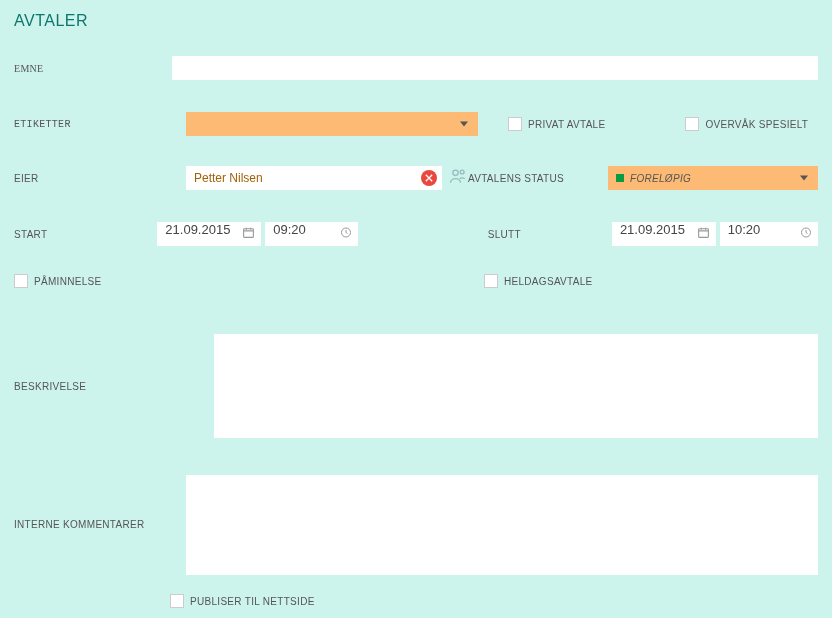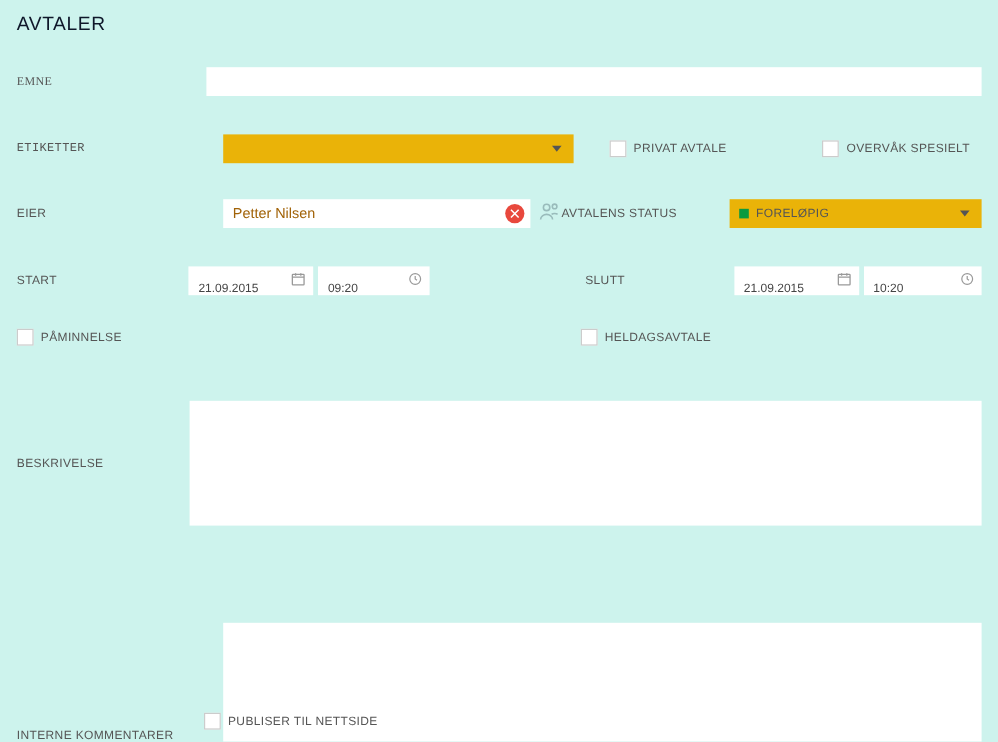--- a/index.html
+++ b/index.html
@@ -6,21 +6,21 @@
     body {
       background: #cdf3ed;
       font-family: Arial, sans-serif;
       font-size: 11px;
       color: #555;
       width: 832px;
       height: 618px;
       padding: 12px 14px;
       position: relative;
     }
-    .title { font-size: 16px; color: #0f172a; margin-bottom: 28px; letter-spacing: 0.5px; }
+    .title { font-size: 16px; color: #0f766e; margin-bottom: 28px; letter-spacing: 0.5px; }
     .row { position: absolute; left: 14px; right: 14px; display: flex; align-items: center; }
     .label { color: #555; letter-spacing: 0.3px; text-transform: uppercase; font-size: 10px; }
     .text-input {
       background: #fff;
       border: none;
       height: 24px;
       padding: 0 8px;
       font-size: 12px;
       color: #a16207;
       outline: none;
@@ -28,26 +28,27 @@
     .textarea {
       background: #fff;
       border: none;
       padding: 8px;
       font-size: 12px;
       color: #333;
       resize: none;
       outline: none;
     }
     .dropdown {
-      background: #eab308;
+      background: #fdba74;
       height: 24px;
       position: relative;
       display: flex;
       align-items: center;
       padding: 0 8px;
+      font-style: italic;
     }
     .caret {
       position: absolute;
       right: 10px;
       top: 50%;
       transform: translateY(-50%);
       width: 0; height: 0;
       border-left: 4px solid transparent;
       border-right: 4px solid transparent;
       border-top: 5px solid #555;
@@ -70,24 +71,24 @@
       background: #e8483d;
       border-radius: 50%;
       display: flex; align-items: center; justify-content: center;
     }
     .close-btn svg { width: 8px; height: 8px; }
     .person-icon { margin-left: 6px; color: #8aa; }
     .date-field, .time-field {
       background: #fff;
       height: 24px;
       display: flex;
-      align-items: flex-end;
+      align-items: flex-start;
       padding: 0 8px;
       position: relative;
-      font-size: 10px;
+      font-size: 13px;
       color: #444;
     }
     .field-icon { position: absolute; right: 6px; top: 50%; transform: translateY(-50%); color: #888; }
     .status-dot { width: 8px; height: 8px; background: #0a9a3f; display: inline-block; margin-right: 6px; }
   </style>
 </head>
 <body>
 
 <div class="title">AVTALER</div>
 
@@ -184,25 +185,25 @@
     <span class="checkbox"></span>
     <span class="chk-label">PÅMINNELSE</span>
   </div>
   <div class="chk-wrap" style="position:absolute;left:470px;">
     <span class="checkbox"></span>
     <span class="chk-label">HELDAGSAVTALE</span>
   </div>
 </div>
 
 <div class="row" style="top:334px;align-items:center;height:104px;">
-  <div class="label" style="width:144px;">BESKRIVELSE</div>
+  <div class="label" style="width:200px;">BESKRIVELSE</div>
   <textarea class="textarea" style="flex: 1 1 0%; height: 104px;"></textarea>
 </div>
 
-<div class="row" style="top:494px;align-items:flex-end;height:125px;">
+<div class="row" style="top:462px;align-items:center;height:125px;">
   <div class="label" style="width:172px;">INTERNE KOMMENTARER</div>
   <textarea class="textarea" style="flex: 1 1 0%; height: 100px;"></textarea>
 </div>
 
 <div class="row" style="top:594px;">
   <div style="width:156px;"></div>
   <div class="chk-wrap">
     <span class="checkbox"></span>
     <span class="chk-label">PUBLISER TIL NETTSIDE</span>
   </div>

